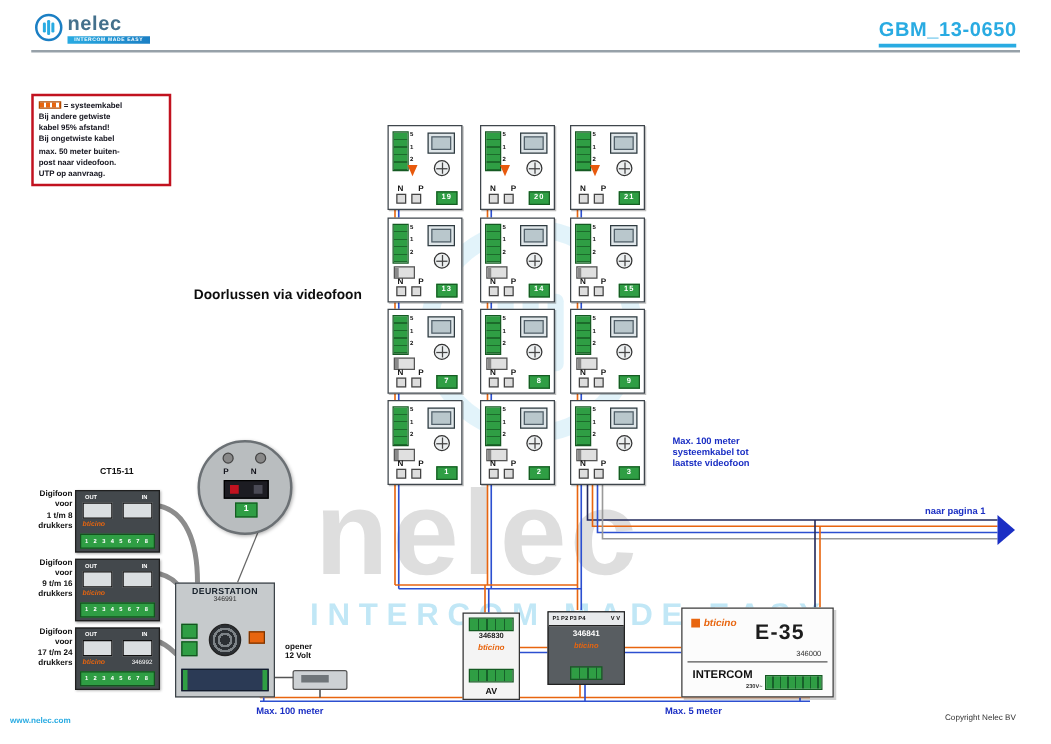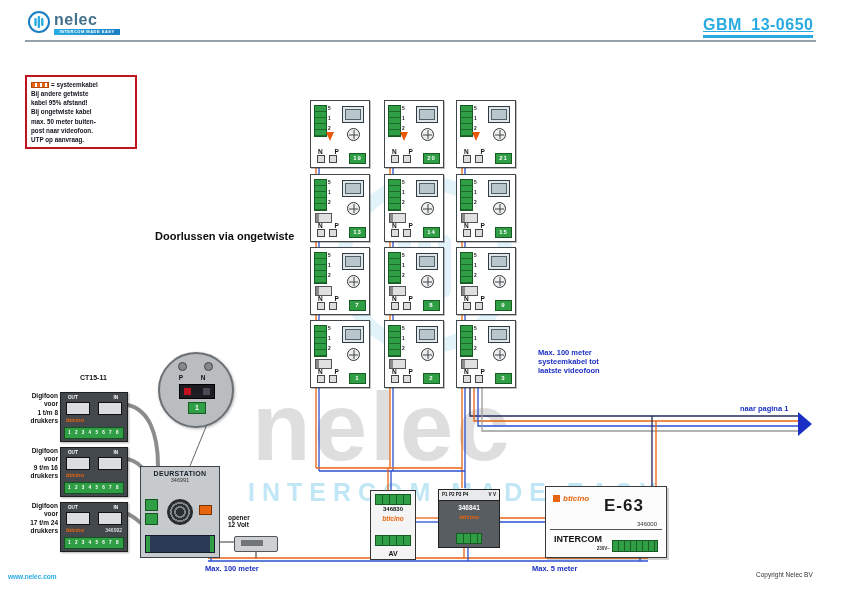--- a/index.html
+++ b/index.html
@@ -175,36 +175,36 @@
   <div class="abs" style="left:27px;top:10px;z-index:3;">
     <svg width="24" height="24" viewBox="0 0 24 24" style="vertical-align:middle;">
       <circle cx="12" cy="12" r="10" fill="#fff" stroke="#1b7fc4" stroke-width="2"></circle>
       <rect x="7.3" y="8" width="2.4" height="8" rx="1" fill="#29abe2"></rect>
       <rect x="10.7" y="6" width="2.4" height="12" rx="1" fill="#29abe2"></rect>
       <rect x="14.1" y="8" width="2.4" height="8" rx="1" fill="#29abe2"></rect>
     </svg>
   </div>
   <div class="abs brand-word" style="left:54px;top:11px;z-index:3;">nelec</div>
   <div class="abs brand-bar" style="left:54px;top:29px;z-index:3;">INTERCOM MADE EASY</div>
-  <div class="abs hdr-title" style="left:703px;top:16px;z-index:3;text-decoration:underline;">GBM_13-0650</div>
+  <div class="abs hdr-title" style="left:703px;top:16px;z-index:3;">GBM_13-0650</div>
   <div class="abs hdr-rule"></div>
 
   <div class="abs note" style="z-index:3;">
     <div>
       <span class="swatch"></span><span>= systeemkabel</span>
     </div>
     <div class="pre">Bij andere getwiste
 kabel 95% afstand!
 Bij ongetwiste kabel
 max. 50 meter buiten-
 post naar videofoon.
 UTP op aanvraag.</div>
   </div>
 
-  <div class="abs doorlussen" style="left:155px;top:230px;z-index:3;">Doorlussen via ongetwiste</div>
+  <div class="abs doorlussen" style="left:155px;top:230px;z-index:3;">Doorlussen via videofoon</div>
   <div class="abs blue-note pre" style="left:538px;top:348px;z-index:3;">Max. 100 meter
 systeemkabel tot
 laatste videofoon</div>
   <div class="abs blue-note" style="left:740px;top:404px;z-index:3;">naar pagina 1</div>
   <div class="abs blue-note" style="left:205px;top:564px;z-index:3;">Max. 100 meter</div>
   <div class="abs blue-note" style="left:532px;top:564px;z-index:3;">Max. 5 meter</div>
   <div class="abs tinylbl" style="left:80px;top:374px;z-index:3;">CT15-11</div>
 
   <div class="vp r1" style="left:310px;top:100px;">
     <span class="vp-pins">5
@@ -446,21 +446,21 @@
     <div class="m841-part">346841</div>
     <div class="m841-brand">bticino</div>
     <div class="m841-conn"></div>
   </div>
 
   <div class="e63">
     <div class="e63-brandrow">
       <span class="e63-logo"></span>
       <span class="e63-brand">bticino</span>
     </div>
-    <div class="e63-model">E-63</div>
+    <div class="e63-model">E-35</div>
     <div class="e63-div"></div>
     <div class="e63-name">INTERCOM</div>
     <div class="e63-part">346000</div>
     <div class="e63-pins">230V~</div>
     <div class="e63-term"></div>
   </div>
 
   <div class="abs footer-www" style="left:8px;top:573px;z-index:3;">www.nelec.com</div>
   <div class="abs footer-copy" style="left:756px;top:571px;z-index:3;">Copyright Nelec BV</div>
 

